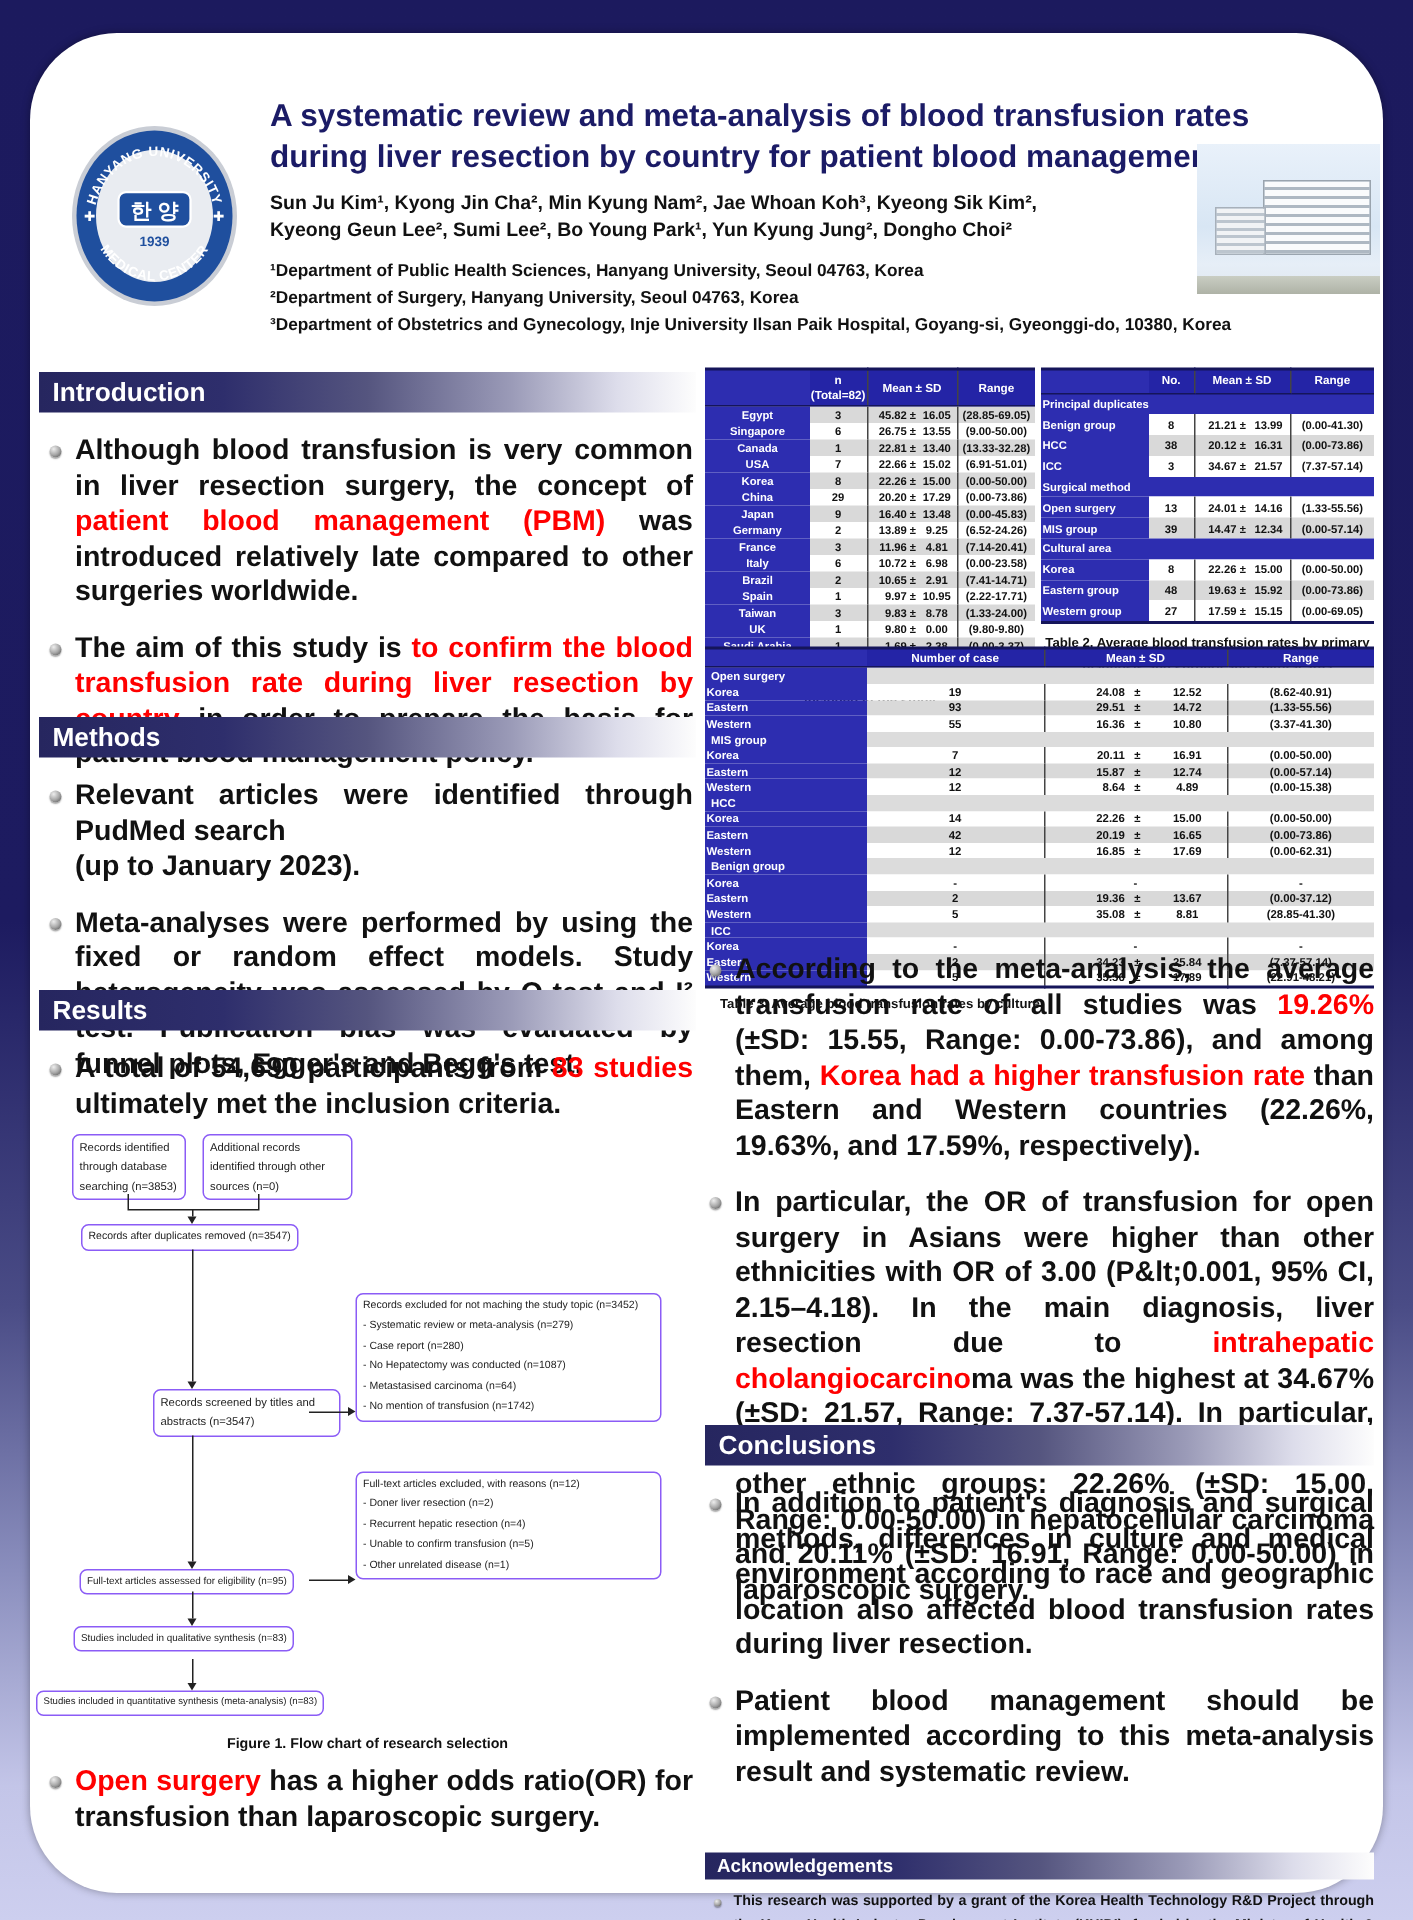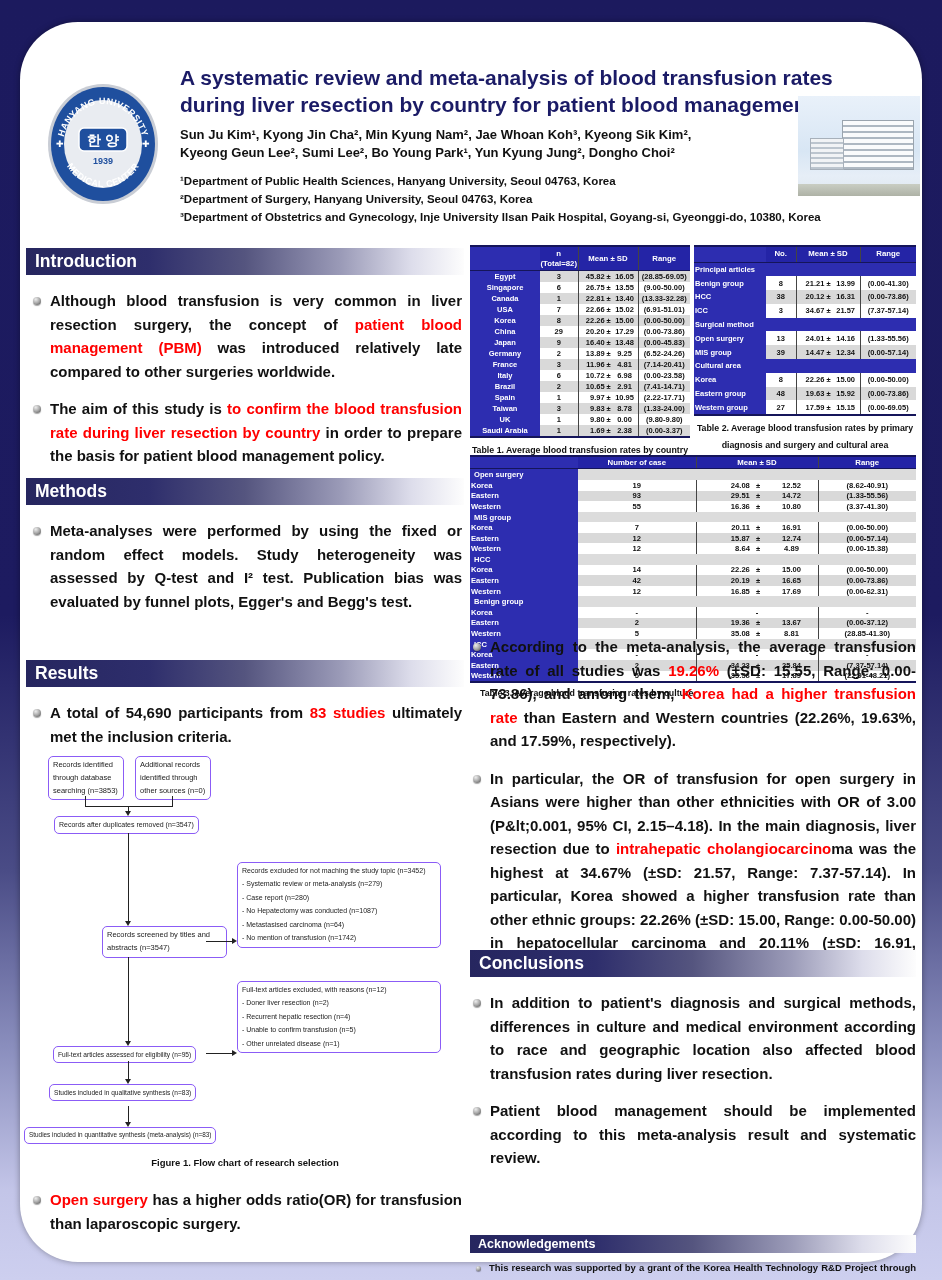--- a/index.html
+++ b/index.html
@@ -38,21 +38,21 @@
     height:27px; line-height:27px; padding-left:9px; font-size:17.5px; font-weight:bold; color:#fff;
     background:linear-gradient(90deg,#26265f 0%,#2e2e6c 28%,#55557f 50%,#9b9bb8 72%,#ddddeb 88%,#fdfdfd 100%);
   }
   .sec-header.small { height:18px; line-height:18px; font-size:12.5px; padding-left:8px; }
 
   
   .bullet-row { display:flex; margin-bottom:14px; }
   .bullet-icon { width:8px; height:8px; border-radius:50%; flex:none; margin:8px 9px 0 3px;
     background:radial-gradient(circle at 35% 30%,#ededed,#a8a8a8 50%,#5c5c5c 90%);
     box-shadow:0 1px 1px rgba(0,0,0,.35); }
-  .bullet-text { flex:1; font-size:15px; font-weight:bold; color:#111; line-height:23.5px; text-align:justify; }
+  .bullet-text { flex:1; font-size:19px; font-weight:bold; color:#111; line-height:23.5px; text-align:justify; }
   .bullets.ack .bullet-row { margin-bottom:6px; }
   .bullets.ack .bullet-icon { width:5px; height:5px; margin:6px 8px 0 6px; }
   .bullets.ack .bullet-text { font-size:9.5px; line-height:16px; }
 
   .leftcol { position:absolute; left:6px; top:226px; width:438px; }
   .rightcol { position:absolute; left:450px; top:223px; width:446px; }
   .block { position:absolute; left:0; width:100%; }
   .pad { padding:0 2px 0 4px; }
   .bullets { margin-top:14px; }
 
@@ -155,38 +155,42 @@
             <div class="bullet-text"><span>The aim of this study is </span><span class="red">to confirm the blood transfusion rate during liver resection by country</span><span> in order to prepare the basis for patient blood management policy.</span></div>
           </div>
         </div>
     </div>
 
     <div class="block" style="top:230px;">
       <div class="sec-header">Methods</div>
       <div class="bullets pad">
           <div class="bullet-row">
             <span class="bullet-icon"></span>
+            <div class="bullet-text"><span>Relevant articles were identified through PudMed search</span><br><span>  (up to January 2023).</span></div>
+          </div>
+          <div class="bullet-row">
+            <span class="bullet-icon"></span>
             <div class="bullet-text"><span>Meta-analyses were performed by using the fixed or random effect models. Study heterogeneity was assessed by Q-test and I² test. Publication bias was evaluated by funnel plots, Egger's and Begg's test.</span></div>
           </div>
         </div>
     </div>
 
     <div class="block" style="top:412px;">
       <div class="sec-header">Results</div>
       <div class="bullets pad">
           <div class="bullet-row">
             <span class="bullet-icon"></span>
             <div class="bullet-text"><span>A total of 54,690 participants from </span><span class="red">83 studies</span><span> ultimately met the inclusion criteria.</span></div>
           </div>
         </div>
     </div>
 
     <div class="flowchart">
       <div class="fc-box" style="left:24px; top:2px; width:76px;">Records identified through database searching (n=3853)</div>
-      <div class="fc-box" style="left:111px; top:2px; width:76px;">Additional records identified through other sources (n=0)</div>
+      <div class="fc-box" style="left:111px; top:2px; width:100px;">Additional records identified through other sources (n=0)</div>
       <div class="fc-box nowrap" style="left:30px; top:62px;">Records after duplicates removed (n=3547)</div>
       <div class="fc-box" style="left:30px; top:172px; width:125px;margin-left:48px;">Records screened by titles and abstracts (n=3547)</div>
 
       <div class="fc-box" style="left:213px; top:108px; width:204px; font-size:7px;">
         <span class="fc-title">Records excluded for not maching the study topic (n=3452)</span>
         <span><span class="fc-item">- Systematic review or meta-analysis (n=279)</span><span class="fc-item">- Case report (n=280)</span><span class="fc-item">- No Hepatectomy was conducted (n=1087)</span><span class="fc-item">- Metastasised carcinoma (n=64)</span><span class="fc-item">- No mention of transfusion (n=1742)</span></span>
       </div>
       <div class="fc-box" style="left:213px; top:227px; width:204px; font-size:7px;">
         <span class="fc-title">Full-text articles excluded, with reasons (n=12)</span>
         <span><span class="fc-item">- Doner liver resection (n=2)</span><span class="fc-item">- Recurrent hepatic resection (n=4)</span><span class="fc-item">- Unable to confirm transfusion (n=5)</span><span class="fc-item">- Other unrelated disease (n=1)</span></span>
@@ -217,21 +221,21 @@
       <div class="fc-line" style="left:104px; top:307px; width:1px; height:18px;"></div>
       <div class="arr-d" style="left:101px; top:325px;"></div>
 
       <div class="fc-line" style="left:104px; top:352px; width:1px; height:16px;"></div>
       <div class="arr-d" style="left:101px; top:368px;"></div>
     </div>
 
     <div class="fig-caption">Figure 1. Flow chart of research selection</div>
 
     <div class="block" style="top:928px;">
-      <div class="bullets pad" style="margin-top:12px;">
+      <div class="bullets pad" style="margin-top:0;">
           <div class="bullet-row">
             <span class="bullet-icon"></span>
             <div class="bullet-text"><span class="red">Open surgery</span><span> has a higher odds ratio(OR) for transfusion than laparoscopic surgery.</span></div>
           </div>
         </div>
     </div>
   </div>
 
   <div class="rightcol">
 
@@ -441,21 +445,21 @@
             <thead>
                 <tr>
               <td style="width:72px; background:#2d2db0;"></td>
               <td style="width:30px;">No.</td>
               <td class="csep" style="width:64px;">Mean ± SD</td>
               <td class="csep" style="width:56px;">Range</td>
             </tr>
               </thead>
             <tbody>
                 <tr class="sec-row">
-                  <td colspan="4">Principal articles</td>
+                  <td colspan="4">Principal duplicates</td>
                 </tr>
                 <tr class="even">
                   <td class="rowlabel sublabel">Benign group</td>
                   <td>8</td>
                   <td class="csep">
                     <span class="mean-flex">
                       <span>21.21</span>
                       <span>±</span>
                       <span>13.99</span>
                     </span>
@@ -555,21 +559,21 @@
               </tbody>
           </table>
           <div class="tcaption">
             <div>Table 2. Average blood transfusion rates by primary</div>
             <div>diagnosis and surgery and cultural area</div>
           </div>
         </div>
       </div>
     </div>
 
-    <div class="block" style="top:186px;margin-top:24px;" id="t3block">
+    <div class="block" style="top:186px;" id="t3block">
       <table class="ptable" id="table3">
         <thead>
             <tr>
           <td style="width:108px; background:#2d2db0;"></td>
           <td style="width:118px;">Number of case</td>
           <td class="csep" style="width:122px;">Mean ± SD</td>
           <td class="csep" style="width:98px;">Range</td>
         </tr>
           </thead>
         <tbody>

